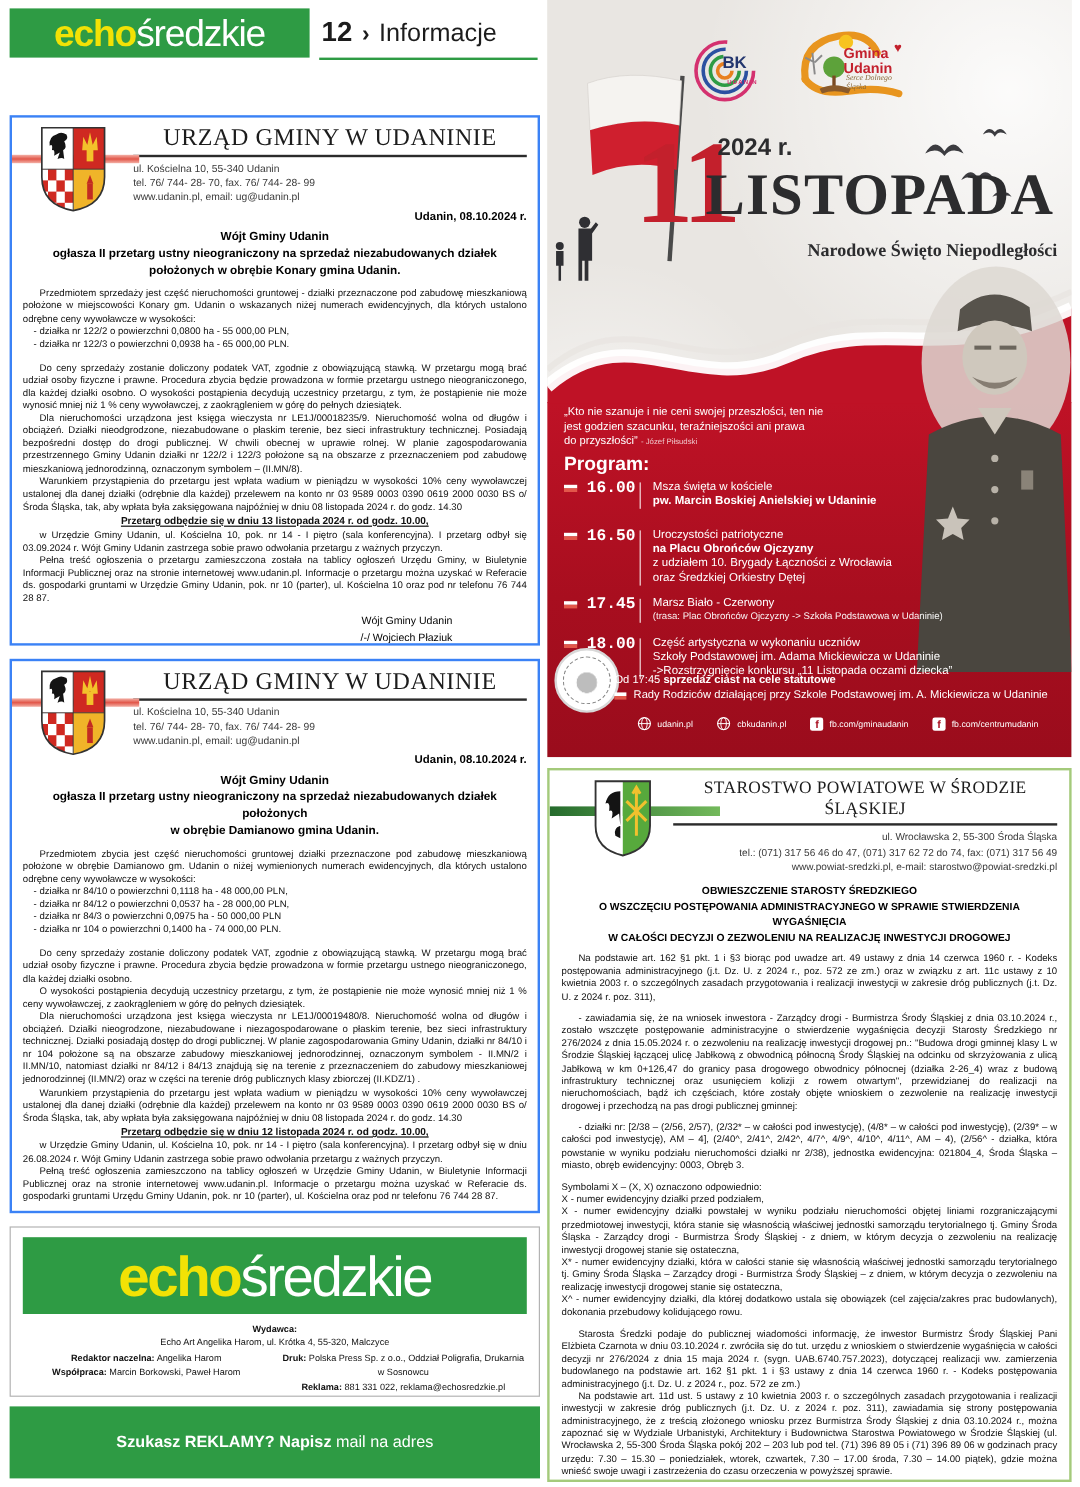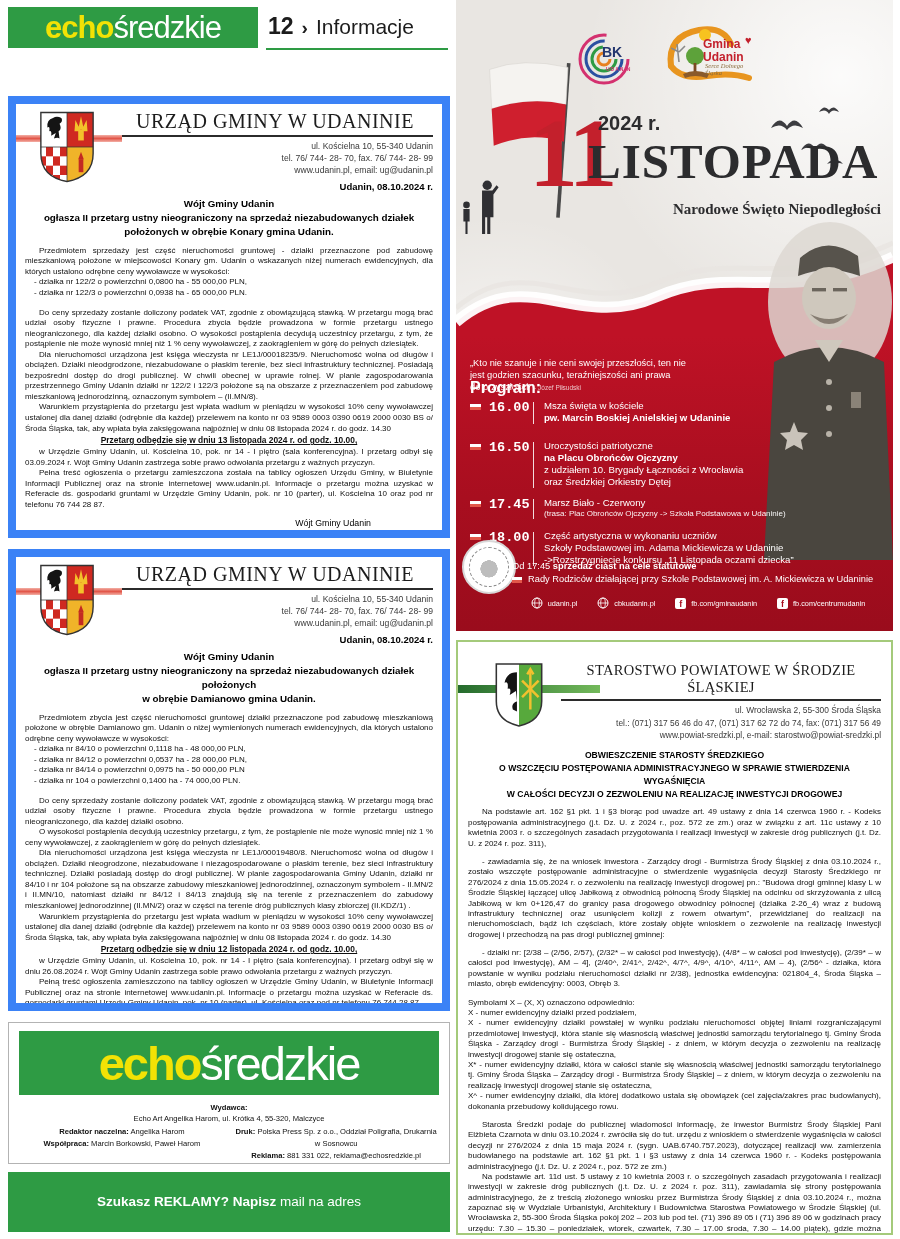--- a/index.html
+++ b/index.html
@@ -11,30 +11,30 @@
     display:flex; align-items:center; justify-content:center; }
   .masthead-logo .p1 { color:#F2E205; font-weight:bold; font-size:31px; letter-spacing:-1px; }
   .masthead-logo .p2 { color:#fff; font-size:31px; letter-spacing:-1px; }
   .masthead-sec { position:absolute; left:268px; top:13px; display:flex; align-items:baseline; gap:8px; color:#1c1c1c; }
   .masthead-sec .num { font-weight:bold; font-size:23px; }
   .masthead-sec .chev { font-size:19px; font-weight:bold; }
   .masthead-sec .sec { font-size:21px; }
   .masthead-rule { position:absolute; left:266px; top:48px; width:182px; height:2px; background:#2E9B44; }
 
   
-  .notice { position:absolute; left:8px; width:442px; border:8px solid #3b82f6; background:#fff; padding:6px 9px; overflow:hidden; }
+  .notice { position:absolute; left:8px; width:442px; border:2px solid #3b82f6; background:#fff; padding:6px 9px; overflow:hidden; }
   .notice.konary { top:96px; height:442px; }
   .notice.damianowo { top:549px; height:462px; }
   .n-head { position:relative; }
   .n-stripe { position:absolute; left:-9px; top:25px; width:106px; height:7px;
     background:linear-gradient(180deg,#F3B0A6,#E2574A 50%,#F3B0A6); }
   .n-shield { position:absolute; left:14px; top:0; width:56px; height:74px; z-index:2; }
   .n-title { margin-left:92px; text-align:center; font-family:"Liberation Serif", serif; font-size:20px;
     color:#1c1c1c; letter-spacing:.5px; border-bottom:2px solid #2b2b2b; padding-bottom:2px; }
-  .n-addr { margin-left:92px; text-align:right; font-size:8.6px; color:#3a3a3a; line-height:1.4; margin-top:3px; }
+  .n-addr { margin-left:92px; text-align:left; font-size:8.6px; color:#3a3a3a; line-height:1.4; margin-top:3px; }
   .n-date { text-align:right; font-weight:bold; font-size:9.5px; margin-top:5px; }
   .n-heading { text-align:center; font-weight:bold; font-size:9.8px; line-height:1.42; margin-top:5px; }
   .n-body { margin-top:7px; font-size:8px; line-height:1.32; text-align:justify; color:#101010; }
   .n-body p { text-indent:14px; }
   .n-body .plot { text-indent:9px; text-align:left; }
   .gap { height:9px; }
   .n-auction { text-align:center; font-weight:bold; text-decoration:underline; font-size:8.4px; margin:1px 0; }
   .n-sign { text-align:right; padding-right:62px; margin-top:7px; line-height:1.55; font-size:8.8px; }
 
   
@@ -61,21 +61,21 @@
       #E9E6E2; }
   .poster-red { position:absolute; left:0; top:335px; width:437px; height:296px;
     background:linear-gradient(180deg,#BF1226 0%,#A80E1F 55%,#9A0C1C 100%); }
   .ribbon { position:absolute; left:0; top:230px; width:437px; height:106px; }
   .p-abs { position:absolute; }
   .p-day { left:34px; top:104px; font-family:"Liberation Serif", serif; font-weight:bold; font-size:98px; line-height:1;
     color:#C3202C; letter-spacing:-4px;margin-left:39px; }
   .p-year { left:142px; top:112px; font-family:Liberation Sans, sans-serif; font-weight:bold; font-size:20px; color:#2c2c2e; }
   .p-month { left:132px; top:133px; font-family:"Liberation Serif", serif; font-weight:bold; font-size:49px; color:#2c2c2e; letter-spacing:1px; }
   .p-sub { left:120px; right:12px; top:201px; text-align:right; font-family:"Liberation Serif", serif; font-weight:bold; font-size:15px; color:#2c2c2e; }
-  .p-quote { left:14px; top:357px; width:250px; color:#fff; font-size:9.3px; line-height:1.3; }
+  .p-quote { left:14px; top:337px; width:250px; color:#fff; font-size:9.3px; line-height:1.3; }
   .p-quote .auth { font-size:6.5px; opacity:.75; }
   .p-program-label { left:14px; top:379px; color:#fff; font-weight:bold; font-size:16px; }
   .prog-item { position:absolute; left:14px; display:flex; align-items:flex-start; color:#fff; }
   .flag-chip { display:inline-block; width:11px; margin-top:4px; }
   .flag-chip i { display:block; height:3px; }
   .flag-chip .w { background:#fff; }
   .flag-chip .r { background:#E2574A; }
   .prog-time { font-weight:bold; font-size:13.5px; width:44px; margin-left:8px;font-family:Liberation Mono, monospace; }
   .prog-sep { width:1px; background:rgba(255,255,255,.85); align-self:stretch; margin:2px 10px 0 0; }
   .prog-lines { font-size:9.6px; line-height:1.24; }
@@ -96,21 +96,21 @@
   .logo-cbk { left:120px; top:26px; width:70px; height:66px; }
   .cbk-txt { position:absolute; left:26px; top:18px; font-weight:bold; font-size:14px; color:#23366e; }
   .cbk-sub { position:absolute; left:30px; top:40px; font-size:5px; letter-spacing:1px; color:#d4316f; font-weight:bold; }
   .logo-gmina { left:205px; top:22px; width:95px; height:72px; }
   .gm-t1 { position:absolute; left:42px; top:16px; color:#C3202C; font-weight:bold; font-size:12px; line-height:1.05; }
   .gm-heart { position:absolute; left:84px; top:12px; color:#C3202C; font-size:11px; }
   .gm-tag { position:absolute; left:44px; top:40px; font-family:"Liberation Serif", serif; font-style:italic; font-size:6.5px; color:#8a6a3a; }
 
   
   .starostwo { position:absolute; left:456px; top:640px; width:437px; height:595px; border:2px solid #A4CA7B;
-    background:#fff; padding:20px 10px; overflow:hidden; }
+    background:#fff; padding:7px 10px; overflow:hidden; }
   .s-head { position:relative; }
   .s-band { position:absolute; left:-10px; top:23px; width:142px; height:8px;
     background:linear-gradient(90deg,#256B2D,#73B95B); }
   .s-shield { position:absolute; left:26px; top:0; width:50px; height:66px; z-index:2; }
   .s-title { margin-left:93px; text-align:center; font-family:"Liberation Serif", serif; font-size:14.5px;
     letter-spacing:.3px; color:#1c1c1c; border-bottom:2px solid #2b2b2b; padding-bottom:3px; }
   .s-addr { margin-left:93px; text-align:right; font-size:8.4px; color:#3a3a3a; line-height:1.5; margin-top:3px; }
   .s-heading { text-align:center; font-weight:bold; font-size:8.6px; line-height:1.5; margin-top:7px; }
   .s-body { margin-top:7px; font-size:8px; line-height:1.3; text-align:justify; color:#101010; }
   .s-body p.ind { text-indent:14px; }
@@ -241,21 +241,21 @@
     </div>
     <div class="n-heading">
       <div>Wójt Gminy Udanin</div>
       <div>ogłasza II przetarg ustny nieograniczony na sprzedaż niezabudowanych działek położonych</div>
       <div>w obrębie Damianowo gmina Udanin.</div>
     </div>
     <div class="n-body">
       <p>Przedmiotem zbycia jest część nieruchomości gruntowej działki przeznaczone pod zabudowę mieszkaniową położone w obrębie Damianowo gm. Udanin o niżej wymienionych numerach ewidencyjnych, dla których ustalono odrębne ceny wywoławcze w wysokości:</p>
       <p class="plot">- działka nr 84/10 o powierzchni 0,1118 ha - 48 000,00 PLN,</p>
       <p class="plot">- działka nr 84/12 o powierzchni 0,0537 ha - 28 000,00 PLN,</p>
-      <p class="plot">- działka nr 84/14 o powierzchni 0,0975 ha - 50 000,00 PLN</p>
+      <p class="plot">- działka nr 84/3 o powierzchni 0,0975 ha - 50 000,00 PLN</p>
       <p class="plot">- działka nr 104 o powierzchni 0,1400 ha - 74 000,00 PLN.</p>
       <div class="gap"></div>
       <p>Do ceny sprzedaży zostanie doliczony podatek VAT, zgodnie z obowiązującą stawką. W przetargu mogą brać udział osoby fizyczne i prawne. Procedura zbycia będzie prowadzona w formie przetargu ustnego nieograniczonego, dla każdej działki osobno.</p>
       <p>O wysokości postąpienia decydują uczestnicy przetargu, z tym, że postąpienie nie może wynosić mniej niż 1 % ceny wywoławczej, z zaokrągleniem w górę do pełnych dziesiątek.</p>
       <p>Dla nieruchomości urządzona jest księga wieczysta nr LE1J/00019480/8. Nieruchomość wolna od długów i obciążeń. Działki nieogrodzone, niezabudowane i niezagospodarowane o płaskim terenie, bez sieci infrastruktury technicznej. Działki posiadają dostęp do drogi publicznej. W planie zagospodarowania Gminy Udanin, działki nr 84/10 i nr 104 położone są na obszarze zabudowy mieszkaniowej jednorodzinnej, oznaczonym symbolem - II.MN/2 i II.MN/10, natomiast działki nr 84/12 i 84/13 znajdują się na terenie z przeznaczeniem do zabudowy mieszkaniowej jednorodzinnej (II.MN/2) oraz w części na terenie dróg publicznych klasy zbiorczej (II.KDZ/1) .</p>
       <p>Warunkiem przystąpienia do przetargu jest wpłata wadium w pieniądzu w wysokości 10% ceny wywoławczej ustalonej dla danej działki (odrębnie dla każdej) przelewem na konto nr 03 9589 0003 0390 0619 2000 0030 BS o/Środa Śląska, tak, aby wpłata była zaksięgowana najpóźniej w dniu 08 listopada 2024 r. do godz. 14.30</p>
       <div class="n-auction">Przetarg odbędzie się w dniu 12 listopada 2024 r. od godz. 10.00,</div>
       <p>w Urzędzie Gminy Udanin, ul. Kościelna 10, pok. nr 14 - I piętro (sala konferencyjna). I przetarg odbył się w dniu 26.08.2024 r. Wójt Gminy Udanin zastrzega sobie prawo odwołania przetargu z ważnych przyczyn.</p>
       <p>Pełną treść ogłoszenia zamieszczono na tablicy ogłoszeń w Urzędzie Gminy Udanin, w Biuletynie Informacji Publicznej oraz na stronie internetowej www.udanin.pl. Informacje o przetargu można uzyskać w Referacie ds. gospodarki gruntami Urzędu Gminy Udanin, pok. nr 10 (parter), ul. Kościelna oraz pod nr telefonu 76 744 28 87.</p>
     </div>

